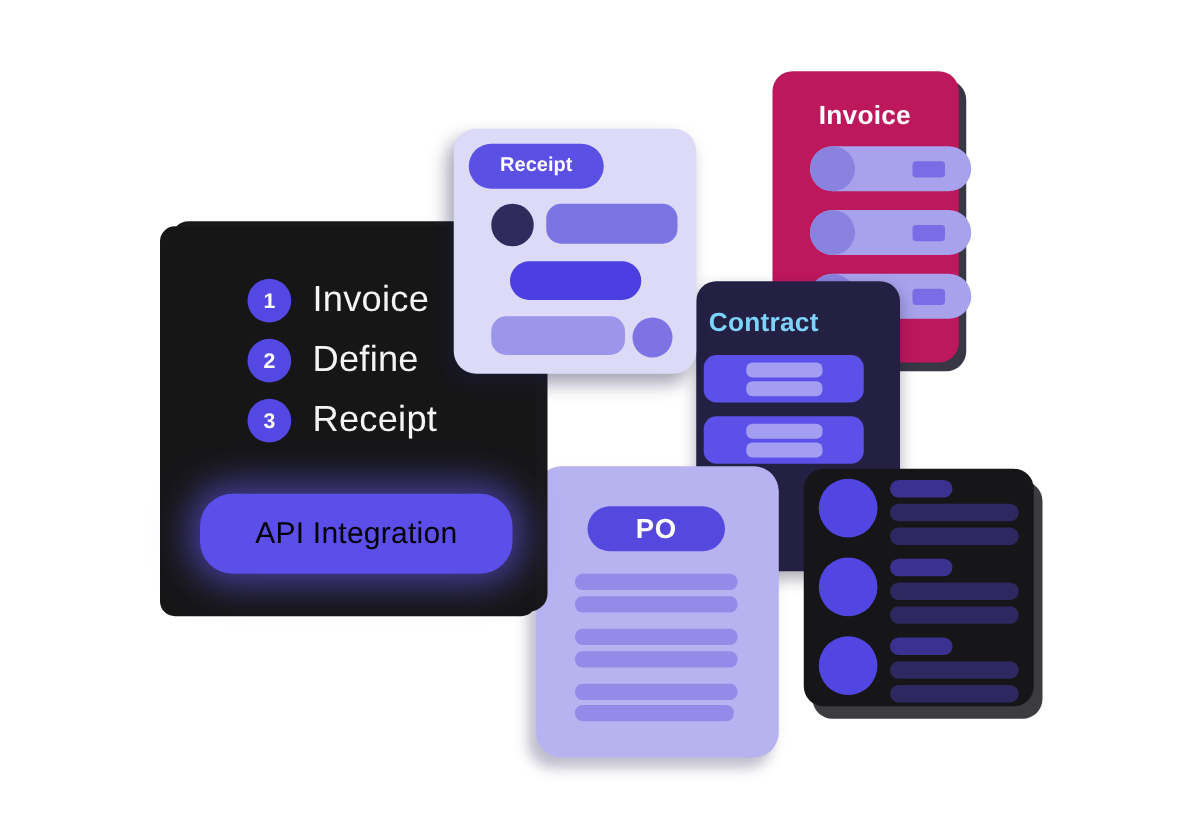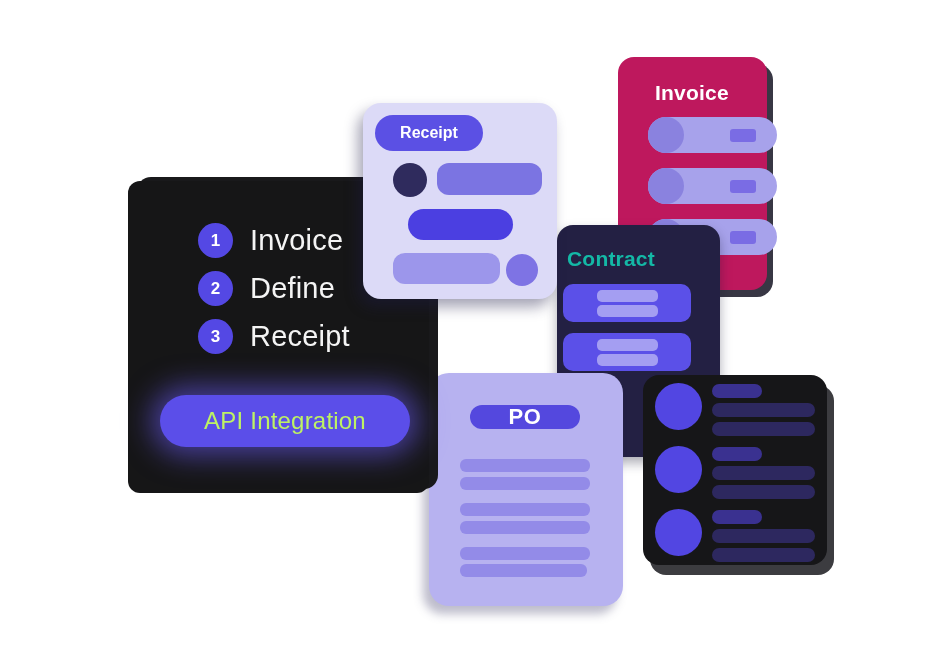--- a/index.html
+++ b/index.html
@@ -40,21 +40,21 @@
 
   
   .contract-card {
     left: 557px; top: 225px; width: 163px; height: 232px;
     background: #232043; border-radius: 16px;
     box-shadow: 0 6px 12px rgba(20,20,45,0.35);
     z-index: 2;
   }
   .contract-title {
     position: absolute; left: 10px; top: 22px;
-    color: #14b8a6; font-size: 21px; font-weight: 700; letter-spacing: .2px;
+    color: #7dd3fc; font-size: 21px; font-weight: 700; letter-spacing: .2px;
   }
   .contract-blocks { position: absolute; left: 6px; top: 59px; }
   .contract-block {
     width: 128px; height: 38px; border-radius: 10px; background: #5b50e8;
     margin-bottom: 11px;
     display: flex; flex-direction: column; align-items: center; justify-content: center; gap: 3px;
   }
   .contract-inner-bar { width: 61px; height: 12px; border-radius: 5px; background: #a49ef2; }
 
   
@@ -72,21 +72,21 @@
   .records-bar-long  { width: 103px; height: 14px; border-radius: 7px; background: #2d285f; }
 
   
   .po-card {
     left: 429px; top: 373px; width: 194px; height: 233px;
     background: #b7b2f0; border-radius: 20px;
     box-shadow: -6px 8px 10px rgba(70,65,110,0.35);
     z-index: 4;
   }
   .po-pill {
-    position: absolute; left: 41px; top: 32px; width: 110px; height: 24px;
+    position: absolute; left: 41px; top: 32px; width: 110px; height: 36px;
     background: #5448de; border-radius: 18px;
     display: flex; align-items: center; justify-content: center;
     color: #ffffff; font-size: 22px; font-weight: 600; letter-spacing: .5px;
   }
   .po-bars { position: absolute; left: 31px; top: 86px; }
   .po-bar { width: 130px; height: 13px; border-radius: 6px; background: #938be8; }
   .po-bar + .po-bar { margin-top: 5px; }
   .po-bar:nth-child(3), .po-bar:nth-child(5) { margin-top: 13px; }
   .po-bar:nth-child(6) { width: 127px; margin-top: 4px; }
 
@@ -103,24 +103,24 @@
   }
   .steps-list { position: absolute; left: 61px; top: 46px; }
   .step-row { display: flex; align-items: center; gap: 17px; margin-bottom: 13px; }
   .step-circle {
     width: 35px; height: 35px; border-radius: 50%; background: #5448e4;
     display: flex; align-items: center; justify-content: center;
     color: #ffffff; font-size: 17px; font-weight: 700; flex: 0 0 auto;
   }
   .step-label { color: #f4f4f4; font-size: 29px; font-weight: 500; letter-spacing: .2px; }
   .api-button {
-    position: absolute; left: 23px; top: 218px; width: 250px; height: 52px;
+    position: absolute; left: 23px; top: 218px; width: 250px; height: 64px;
     background: #5b4ee9; border: none; border-radius: 26px; cursor: pointer;
     display: flex; align-items: center; justify-content: center;
-    color: #bef264; font-size: 24px; font-weight: 500; letter-spacing: .2px;
+    color: #000000; font-size: 24px; font-weight: 500; letter-spacing: .2px;
     font-family: "Liberation Sans", "DejaVu Sans", sans-serif;
     box-shadow: 0 0 28px 9px rgba(109,92,255,0.55);
   }
 
   
   .receipt-card {
     left: 363px; top: 103px; width: 194px; height: 196px;
     background: #dcdaf7; border-radius: 18px;
     box-shadow: -5px 8px 14px rgba(30,28,70,0.40);
     z-index: 6;

